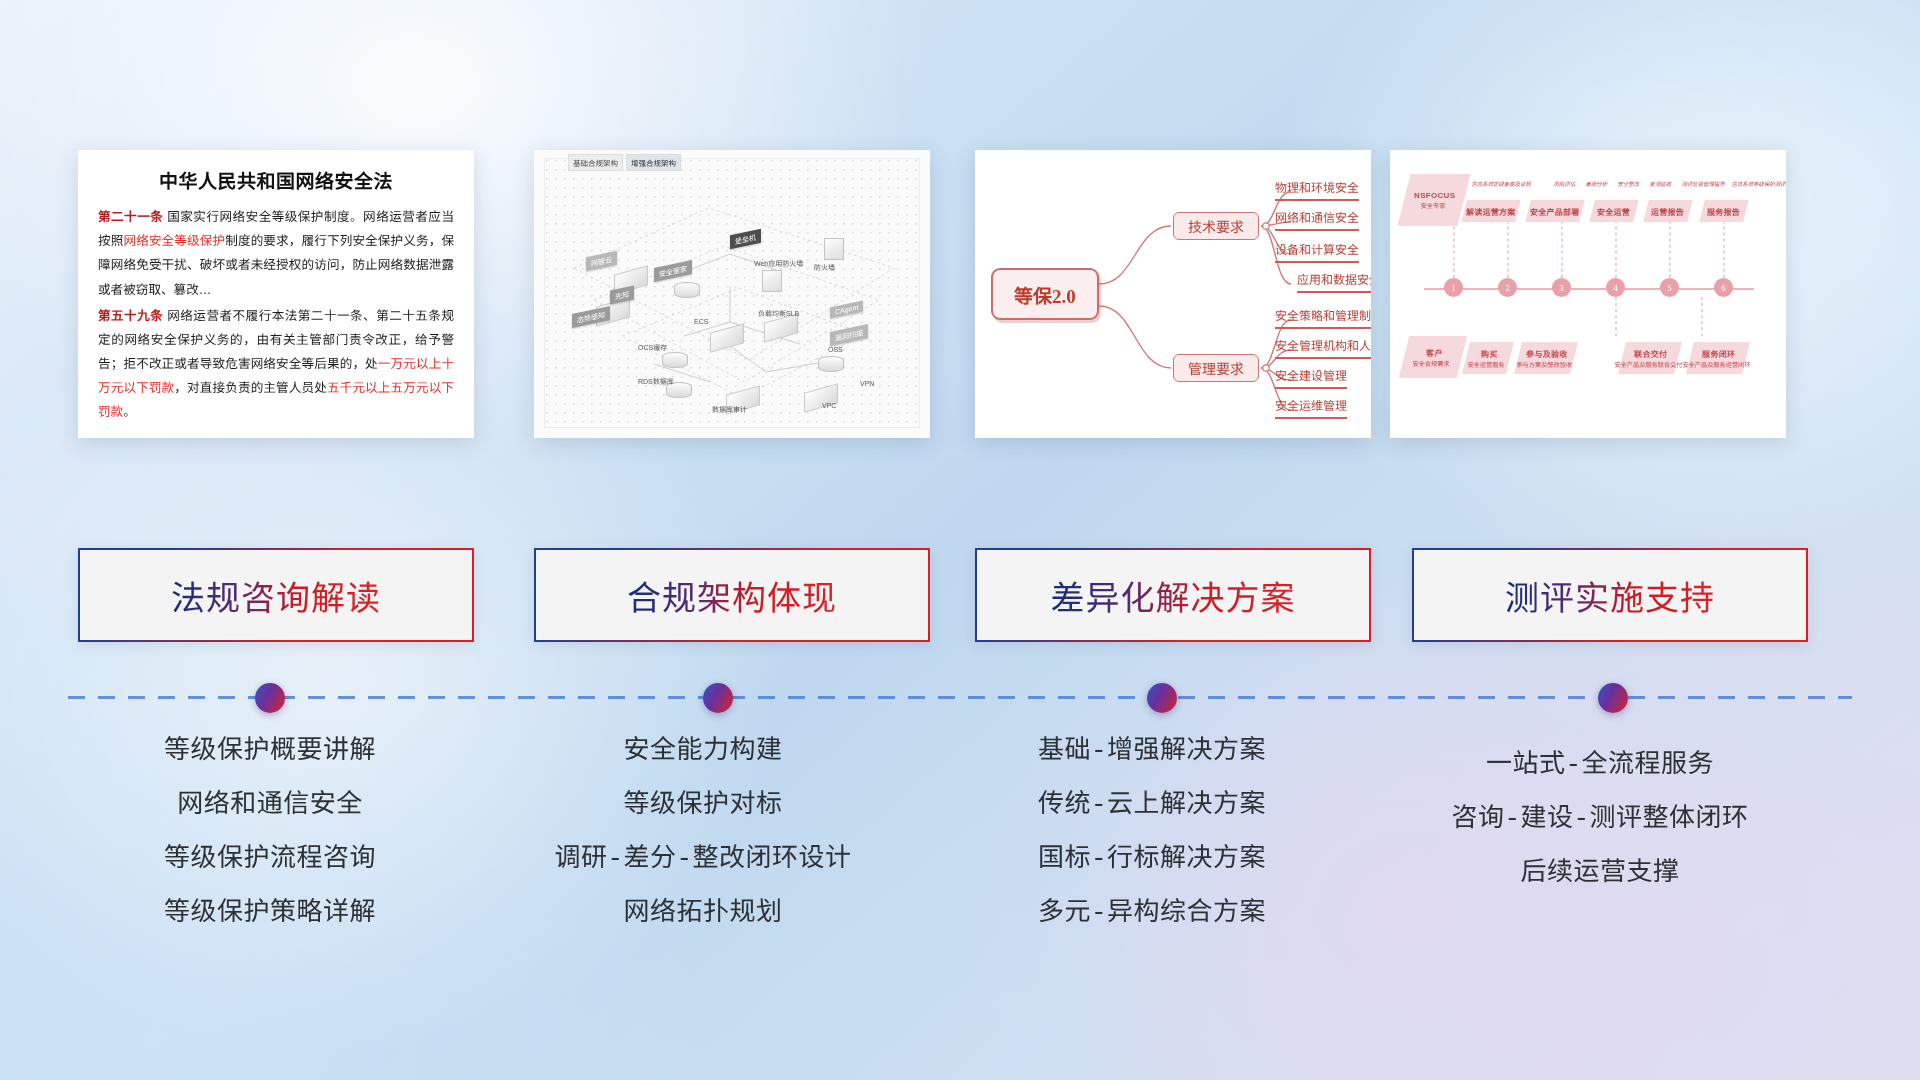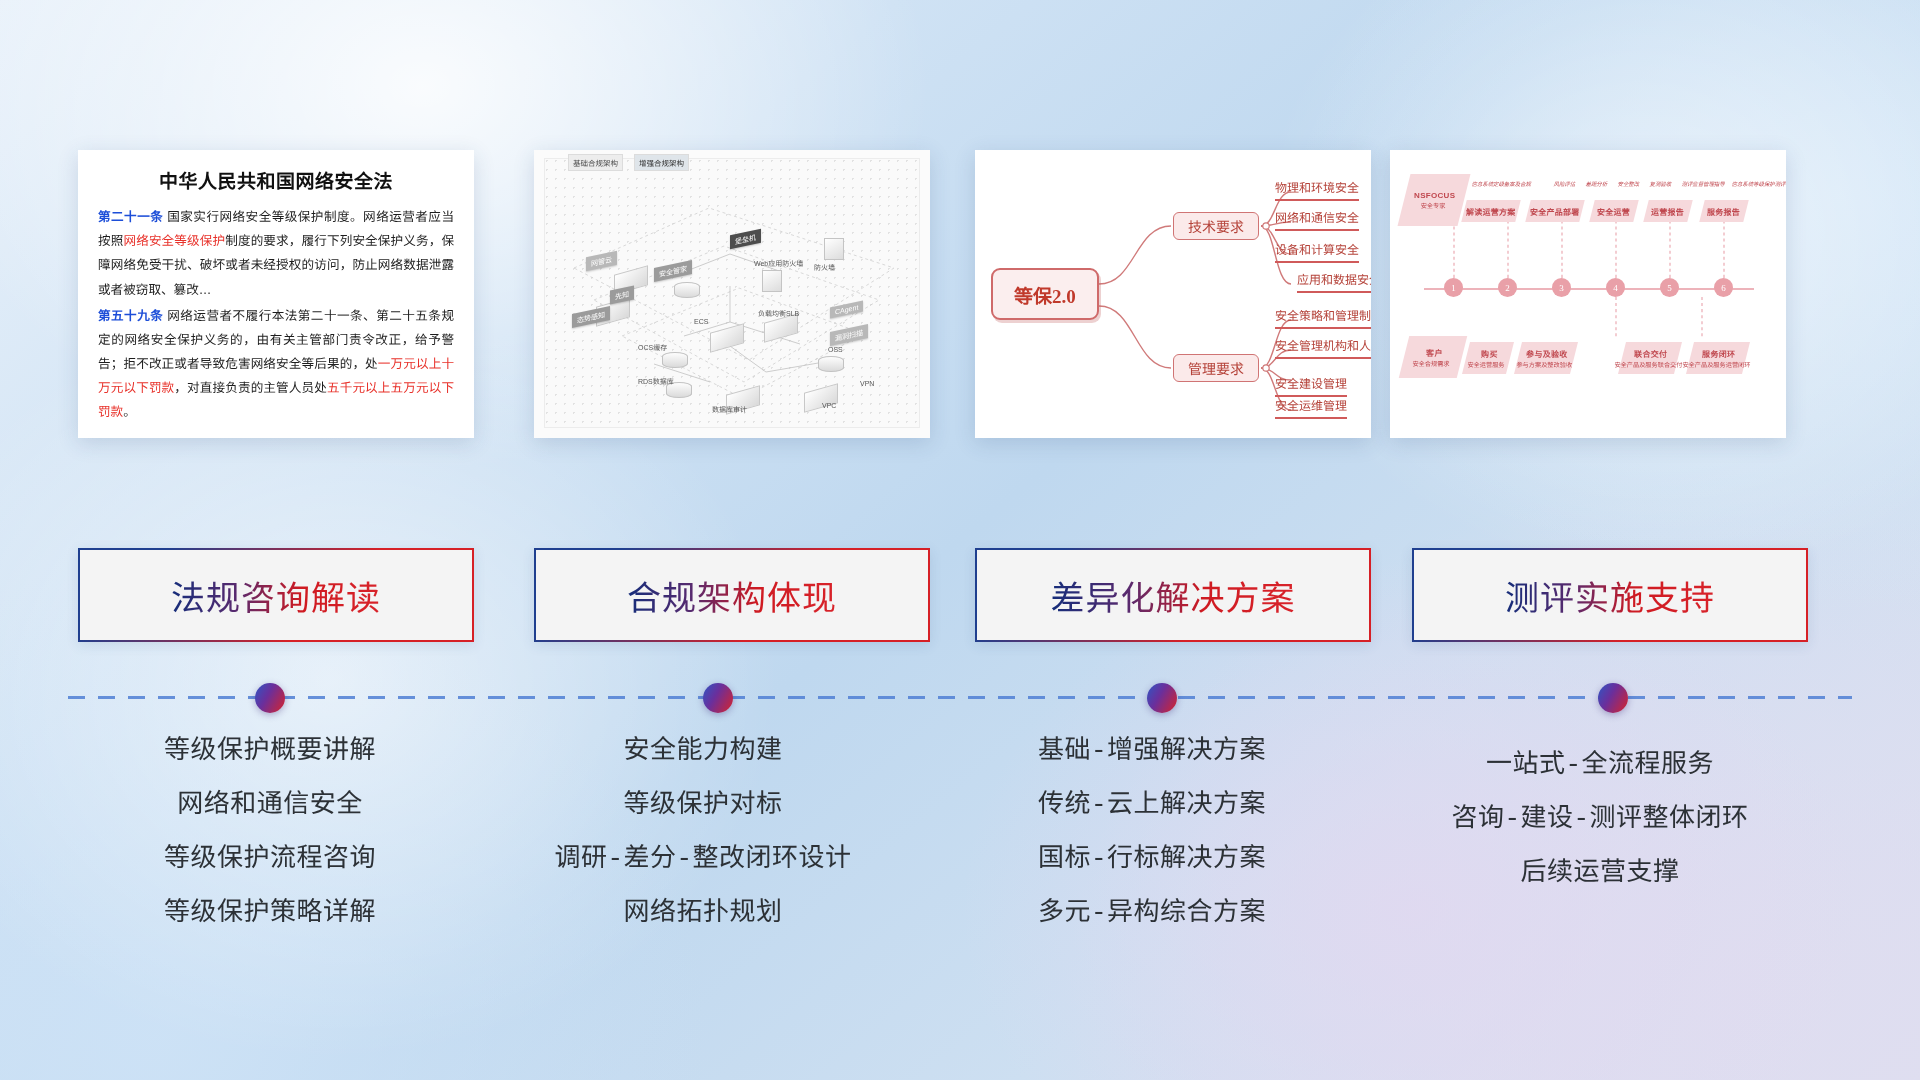--- a/index.html
+++ b/index.html
@@ -53,33 +53,33 @@
   .law { padding: 16px 20px 8px 20px; }
   .law-title {
     text-align: center; font-size: 19px; font-weight: bold; color: #111;
     letter-spacing: .5px; margin-bottom: 12px;
   }
   .law p {
     font-size: 12.6px; line-height: 1.92; color: #1d1d1d; text-align: justify;
     text-justify: inter-ideograph;
   }
   .law p + p { margin-top: 2px; }
-  .law b { font-weight: bold; color: #1d4ed8; }
+  .law b { font-weight: bold; color: #b91c1c; }
   .law .hl { color: #e8312a; }
 
   
   .arch { position: relative; width: 100%; height: 100%; background: #fbfbfb; }
   .arch-inner {
     position: absolute; inset: 8px 10px 10px 10px;
     background:
       radial-gradient(circle at 1.5px 1.5px, #e2e2e2 1px, transparent 1px) 0 0/9px 9px,
       #fafafa;
     border: 1px solid #ececec;
   }
-  .arch-tabs { position: absolute; left: 6px; top: 4px; display: flex; gap: 11px; padding-left: 28px; }
+  .arch-tabs { position: absolute; left: 6px; top: 4px; display: flex; gap: 3px; padding-left: 28px; }
   .arch-tab {
     font-size: 7.5px; color: #4b4b4b; background: #ededed;
     padding: 2px 4px; border: 1px solid #dcdcdc; white-space: nowrap;
   }
   .arch-tab.active { background: #dfe5ea; color: #2f2f2f; }
   .arch svg { position: absolute; inset: 0; width: 100%; height: 100%; }
   .node-lbl {
     position: absolute; font-size: 7px; color: #fff; background: #9b9b9b;
     padding: 2px 5px; white-space: nowrap; transform: skewY(-12deg);
     box-shadow: 0 1px 2px rgba(0,0,0,.2);
@@ -311,21 +311,21 @@
         <div class="mm-branch" style="left:198px; top:62px;">技术要求</div>
         <div class="mm-branch" style="left:198px; top:204px;">管理要求</div>
 
         <div class="mm-leaf" style="left:300px; top:28px;">物理和环境安全</div>
         <div class="mm-leaf" style="left:300px; top:58px;">网络和通信安全</div>
         <div class="mm-leaf" style="left:300px; top:90px;">设备和计算安全</div>
         <div class="mm-leaf" style="left:287px; top:120px;margin-left:35px;">应用和数据安全</div>
 
         <div class="mm-leaf" style="left:300px; top:156px;">安全策略和管理制度</div>
         <div class="mm-leaf" style="left:300px; top:186px;">安全管理机构和人员</div>
-        <div class="mm-leaf" style="left:300px; top:216px;margin-top:8px;">安全建设管理</div>
+        <div class="mm-leaf" style="left:300px; top:216px;">安全建设管理</div>
         <div class="mm-leaf" style="left:300px; top:246px;">安全运维管理</div>
       </div>
     </div>
 
     <div class="card c4">
       <div class="svc">
         <div class="svc-inner">
           <svg viewBox="0 0 372 264" preserveAspectRatio="none">
             <line x1="22" y1="128" x2="352" y2="128" stroke="#e79aa3" stroke-width="1.6"></line>
             <g stroke="#e79aa3" stroke-width="1" stroke-dasharray="3 3">

